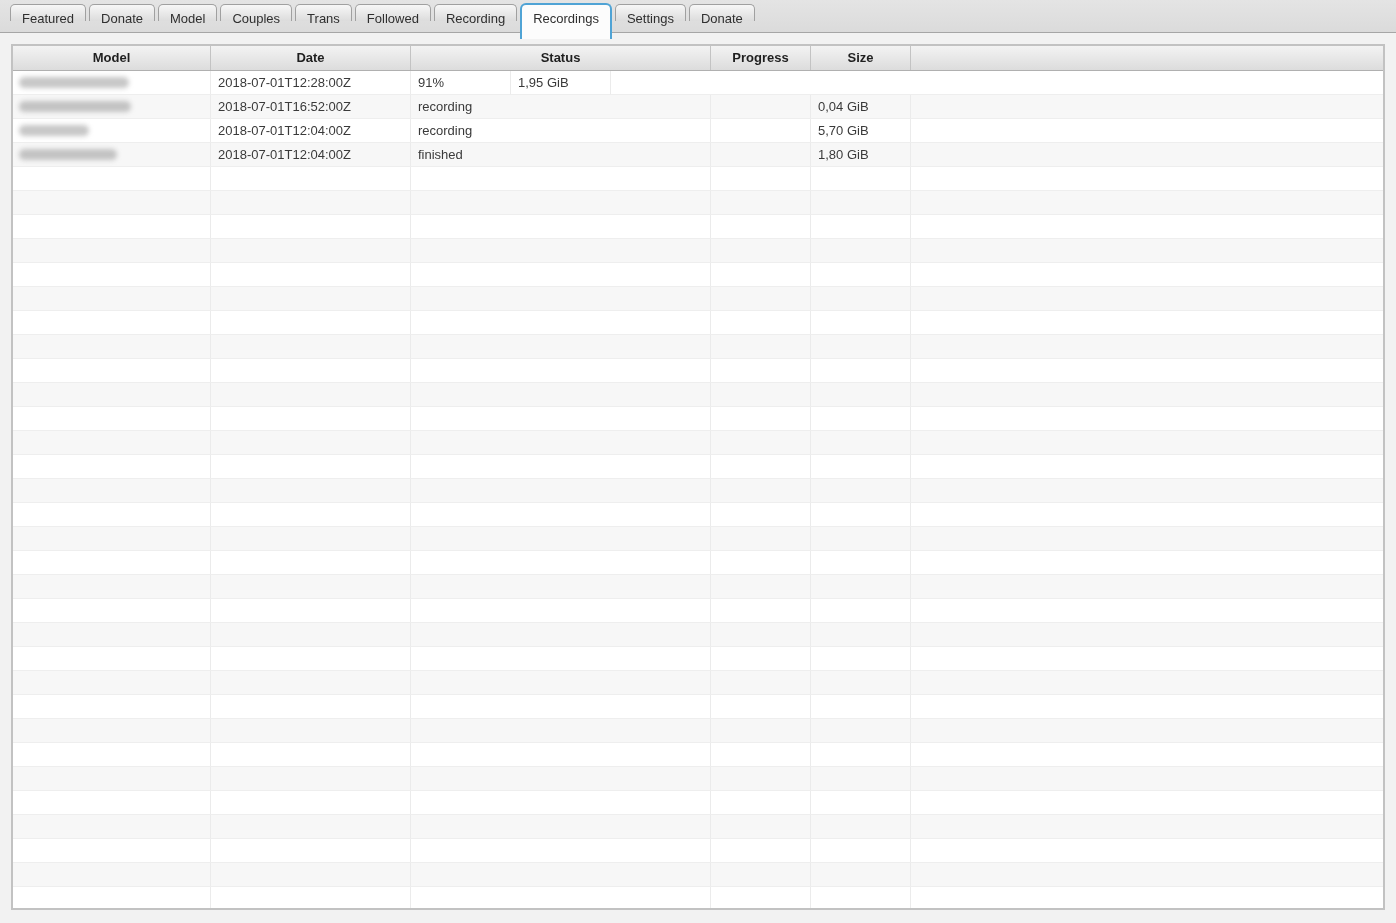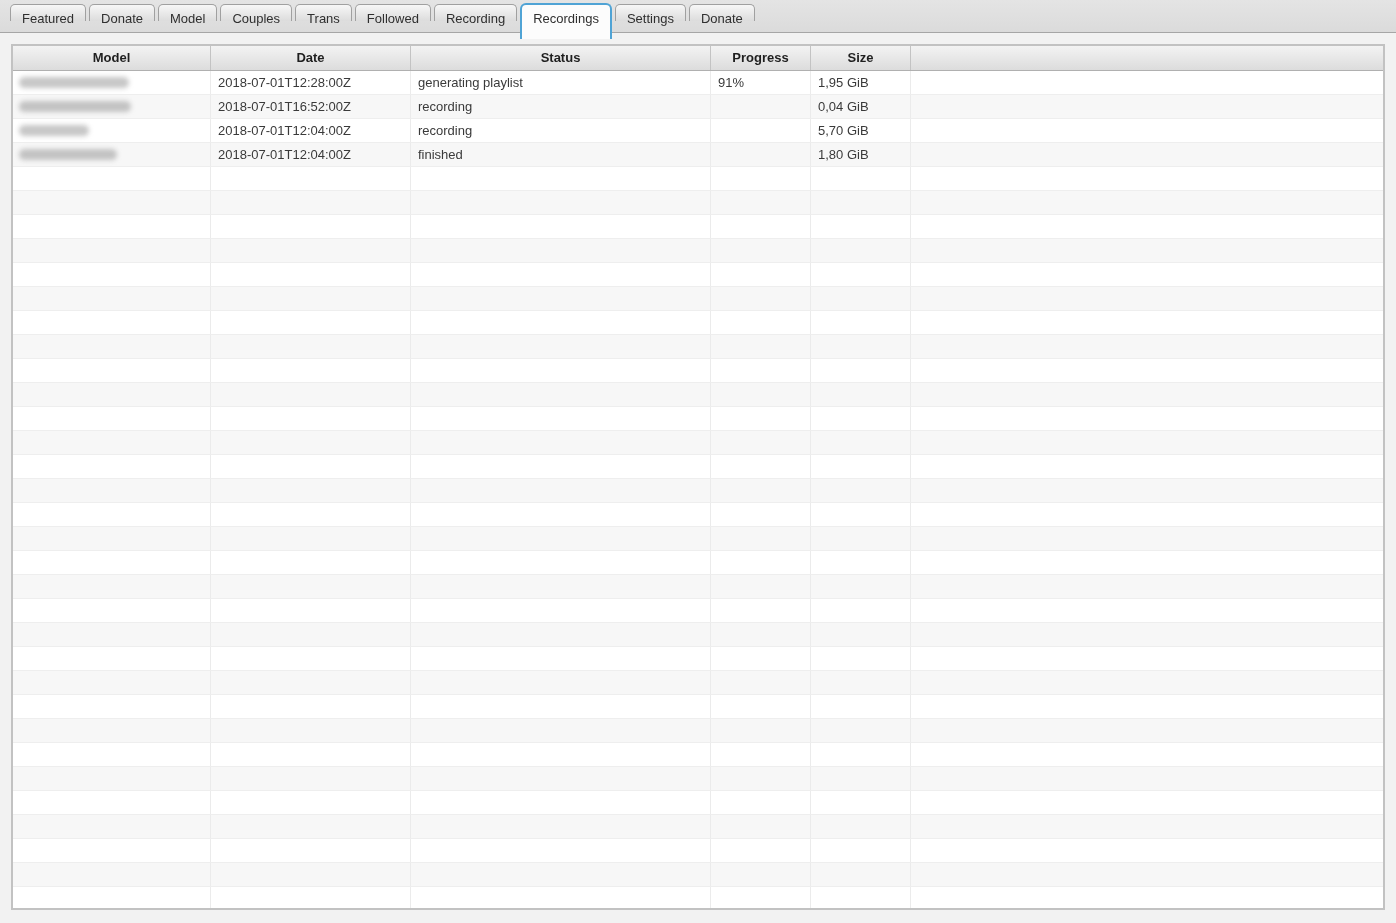--- a/index.html
+++ b/index.html
@@ -99,21 +99,20 @@
       <div class="hcell c-progress">Progress</div>
       <div class="hcell c-size">Size</div>
       <div class="hcell c-filler"></div>
     </div>
   <div class="tbody">
       <div class="trow">
         <div class="tcell c-model">
           <div class="blob" style="width: 110px;"></div>
         </div>
         <div class="tcell c-date">2018-07-01T12:28:00Z</div>
-        <div class="tcell c-status">generating playlist</div>
         <div class="tcell c-progress">91%</div>
         <div class="tcell c-size">1,95 GiB</div>
         <div class="tcell c-filler"></div>
       </div>
       <div class="trow">
         <div class="tcell c-model">
           <div class="blob" style="width: 112px;"></div>
         </div>
         <div class="tcell c-date">2018-07-01T16:52:00Z</div>
         <div class="tcell c-status">recording</div>

